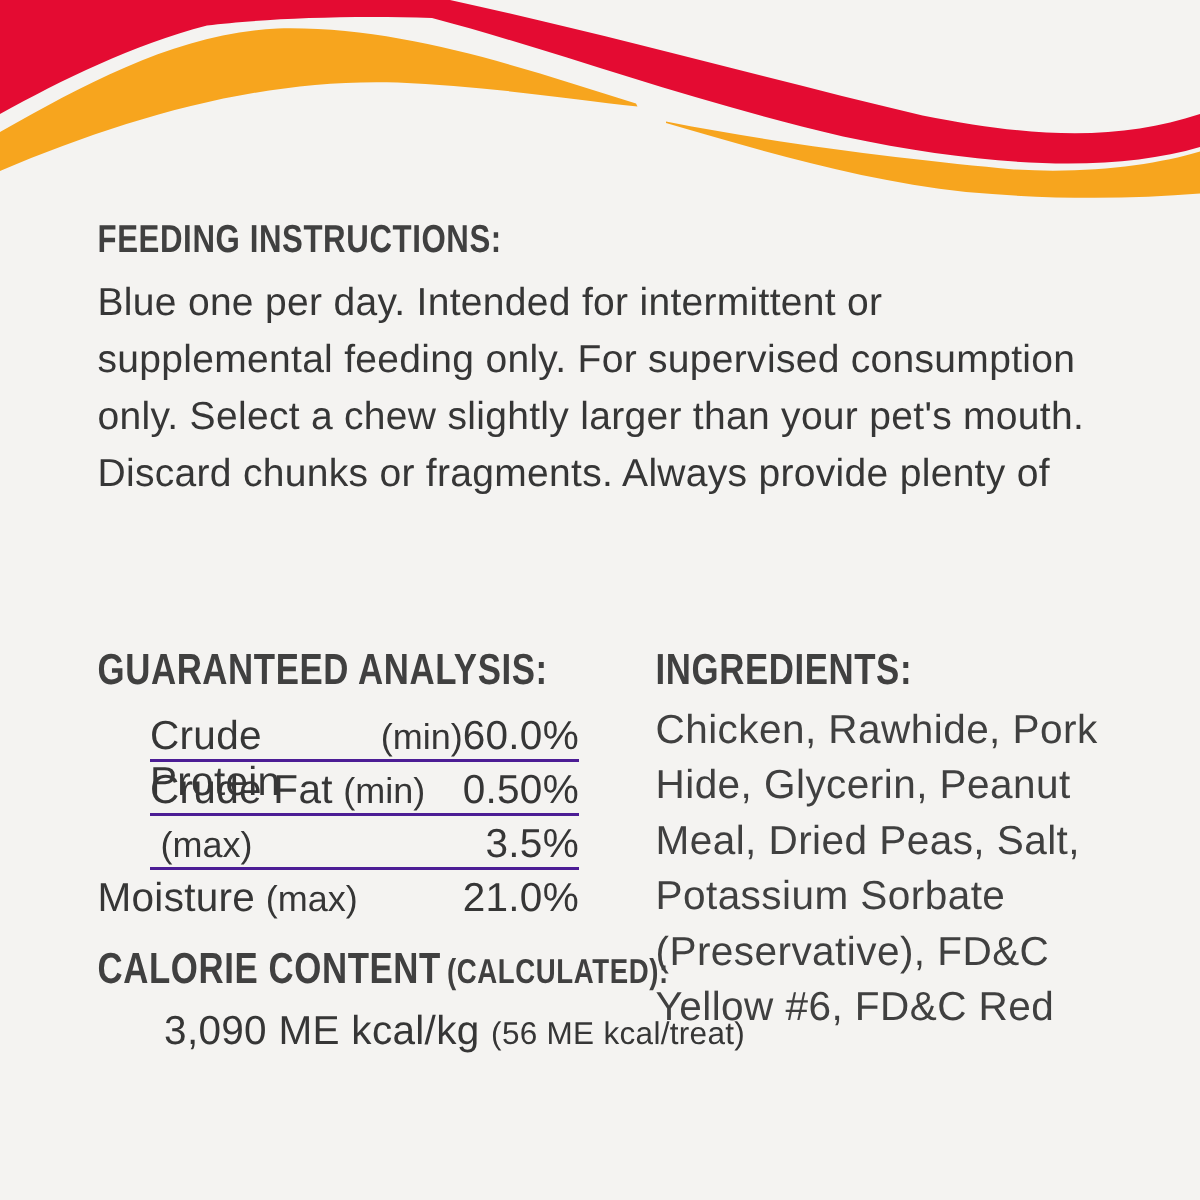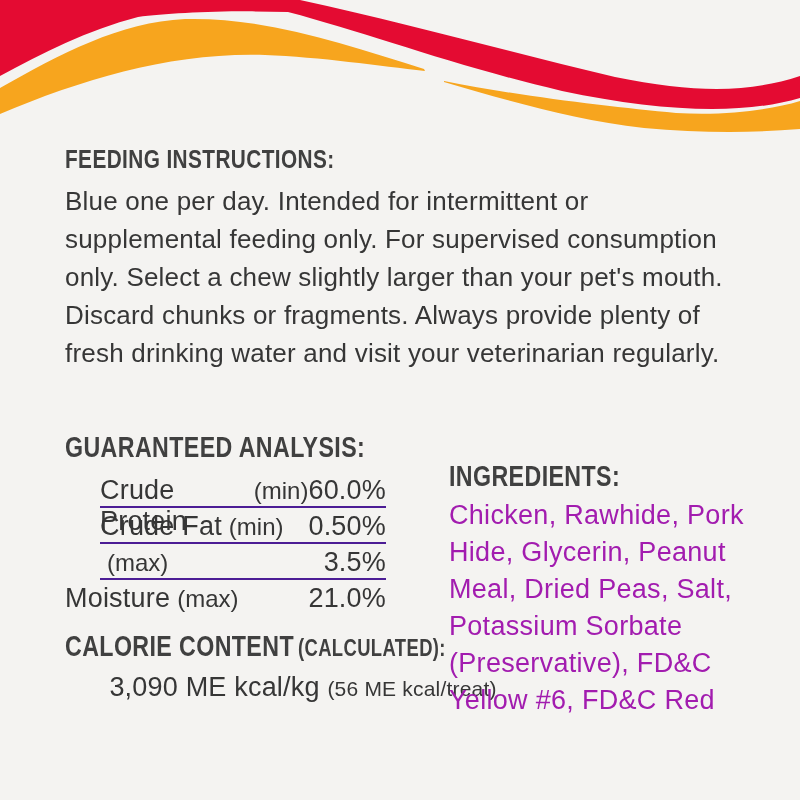--- a/index.html
+++ b/index.html
@@ -59,21 +59,21 @@
   
   .cal-value-line { font-size: 27px; letter-spacing: 0.2px; white-space: nowrap; text-align: center; }
   .cal-note { font-size: 21px; }
 
   
   .ing-line {
     font-size: 27px;
     line-height: 37px;
     letter-spacing: 0.3px;
     white-space: nowrap;
-    color: #a21caf;
+    color: #404040;
   }
 </style>
 </head>
 <body>
 
 <svg id="wave-header" viewBox="0 0 800 140" aria-hidden="true">
   <path d="M 0,0 H 300
            C 410,24 510,52 615,77
            C 695,93 748,93 800,76
            L 800,98
@@ -100,21 +100,20 @@
 
 <div class="abs" style="left:65px; top:144px;">
   <div class="heading h-feeding">
     <span class="cond">FEEDING INSTRUCTIONS:</span>
   </div>
   <div style="margin-top:7px;">
     <div class="body-line">Blue one per day. Intended for intermittent or</div>
     <div class="body-line">supplemental feeding only. For supervised consumption</div>
     <div class="body-line">only. Select a chew slightly larger than your pet's mouth.</div>
     <div class="body-line">Discard chunks or fragments. Always provide plenty of</div>
-    <div class="body-line">fresh drinking water and visit your veterinarian regularly.</div>
   </div>
 </div>
 
 <div class="abs" style="left:65px; top:431px;">
   <div class="heading h-big">
     <span class="cond">GUARANTEED ANALYSIS:</span>
   </div>
   <div class="ga-table" style="margin-top:8px;">
     <div class="ga-row bordered">
       <span class="ga-label">Crude Protein</span>
@@ -140,21 +139,21 @@
 
 <div class="abs" style="left:65px; top:630px;">
   <div class="heading">
     <span class="cond"><span class="h-big">CALORIE CONTENT</span> <span class="h-sub">(CALCULATED):</span></span>
   </div>
   <div class="cal-value-line" style="margin-top:9px;">
     <span>3,090 ME kcal/kg</span> <span class="cal-note">(56 ME kcal/treat)</span>
   </div>
 </div>
 
-<div class="abs" style="left:449px; top:431px;margin-top:29px;">
+<div class="abs" style="left:437px; top:431px;">
   <div class="heading h-big">
     <span class="cond">INGREDIENTS:</span>
   </div>
   <div style="margin-top:4px;">
     <div class="ing-line">Chicken, Rawhide, Pork</div>
     <div class="ing-line">Hide, Glycerin, Peanut</div>
     <div class="ing-line">Meal, Dried Peas, Salt,</div>
     <div class="ing-line">Potassium Sorbate</div>
     <div class="ing-line">(Preservative), FD&amp;C</div>
     <div class="ing-line">Yellow #6, FD&amp;C Red</div>

